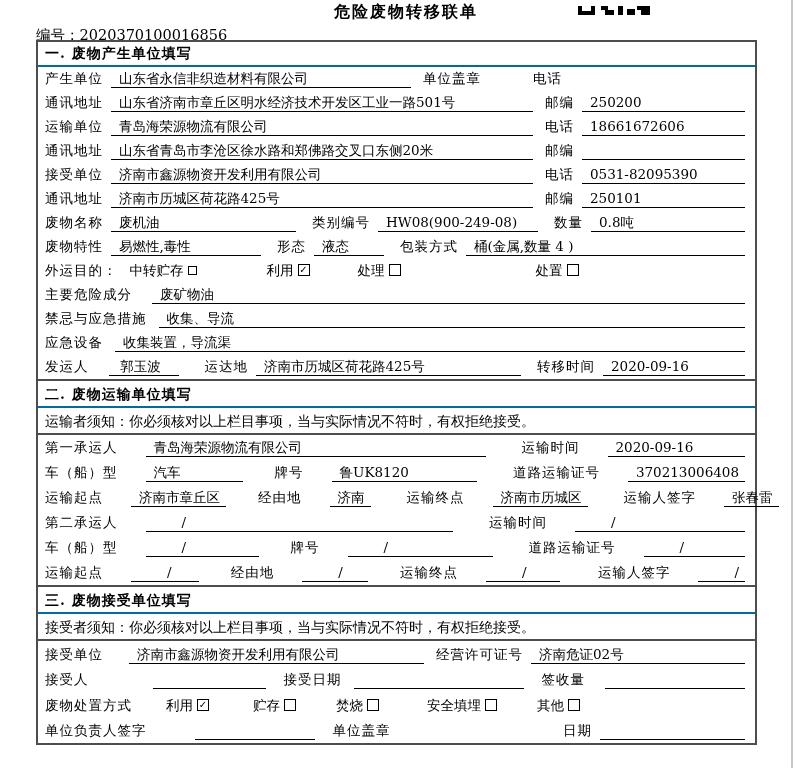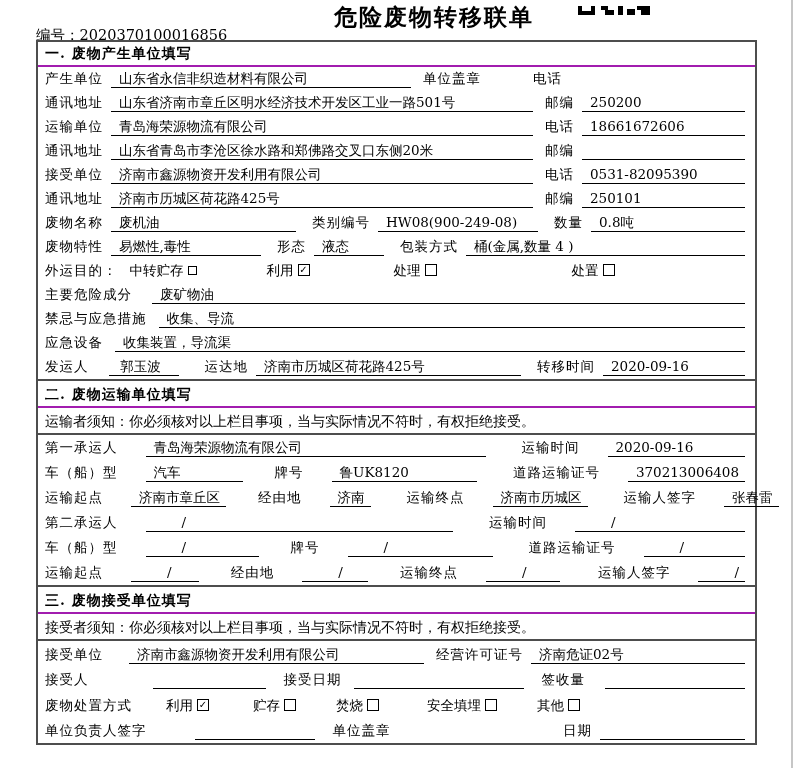--- a/index.html
+++ b/index.html
@@ -3,27 +3,27 @@
 <meta charset="utf-8">
 <style>
   * { box-sizing: border-box; }
   html,body { margin:0; padding:0; }
   body {
     width:796px; height:768px; background:#ffffff; color:#000;
     font-family:"DejaVu Serif","Liberation Serif",serif;
     position:relative; overflow:hidden;
   }
   .serial { position:absolute; left:36px; top:26px; font-size:14.5px; white-space:nowrap; }
-  .doc-title { position:absolute; left:334px; top:2px; font-size:23px; font-weight:bold; letter-spacing:2px; white-space:nowrap; }
+  .doc-title { position:absolute; left:334px; top:2px; font-size:16px; font-weight:bold; letter-spacing:2px; white-space:nowrap; }
   .qr { position:absolute; left:578px; top:0; }
   .page-edge { position:absolute; left:791px; top:0; width:2px; height:768px; background:#c6c6c6; }
 
   .form { position:absolute; left:36px; top:40px; width:721px; border:2px solid #4d4d4d; background:#fff; }
 
-  .sec { height:25px; padding:3px 6px 0 7px; font-size:14px; font-weight:bold; border-bottom:2px solid #a21caf; letter-spacing:1px; }
+  .sec { height:25px; padding:3px 6px 0 7px; font-size:14px; font-weight:bold; border-bottom:2px solid #0369a1; letter-spacing:1px; }
   .sec-mid { height:29px; border-top:2px solid #4d4d4d; padding-top:5px; }
   .notice { height:27px; padding:5px 6px 0 7px; font-size:14px; border-bottom:2px solid #4d4d4d; white-space:nowrap; }
 
   .r { display:flex; align-items:flex-end; padding:0 10px 3px 7px; font-size:13.5px; white-space:nowrap; }
   .sg1 .r { height:24px; }
   .sg2 .r { height:25px;gap:20px; }
   .sg3 .r { height:25.5px; }
 
   .lbl { margin-right:8px; letter-spacing:1px;text-align:right; }
   .u { border-bottom:1px solid #000; padding:0 6px 1px 8px; height:18px; line-height:17px; }
@@ -31,21 +31,21 @@
   .ctr { text-align:center; padding-left:0; }
   .ind { padding-left:36px; }
 
   .w70{width:70px} .w100{width:100px} .w105{width:105px} .w110{width:110px}
   .w113{width:113px} .w115{width:115px} .w118{width:118px} .w120{width:120px}
   .w145{width:145px} .w150{width:150px} .w160{width:160px} .w170{width:170px}
   .w185{width:185px} .w265{width:265px} .w295{width:295px} .w300{width:300px} .w340{width:340px}
 
   .ml4{margin-left:4px} .ml12{margin-left:12px} .ml16{margin-left:16px} .ml18{margin-left:18px}
   .ml26{margin-left:26px} .ml40{margin-left:40px} .ml44{margin-left:44px} .ml48{margin-left:48px}
-  .ml56{margin-left:56px} .ml70{margin-left:70px} .ml100{margin-left:84px} .ml135{margin-left:135px}
+  .ml56{margin-left:56px} .ml70{margin-left:70px} .ml100{margin-left:48px} .ml135{margin-left:135px}
   .mlA{margin-left:auto}
 
   .rgt { margin-left:auto; width:212px; display:flex; align-items:flex-end; }
   .rgt .u { flex:1 1 auto; }
 
   .opt { display:inline-flex; align-items:center; gap:4px; }
   .cb {
     display:inline-block; width:12px; height:12px; border:1.3px solid #000;
     font-family:"DejaVu Sans","Liberation Sans",sans-serif;
     font-size:10px; line-height:10px; text-align:center; font-weight:bold;

